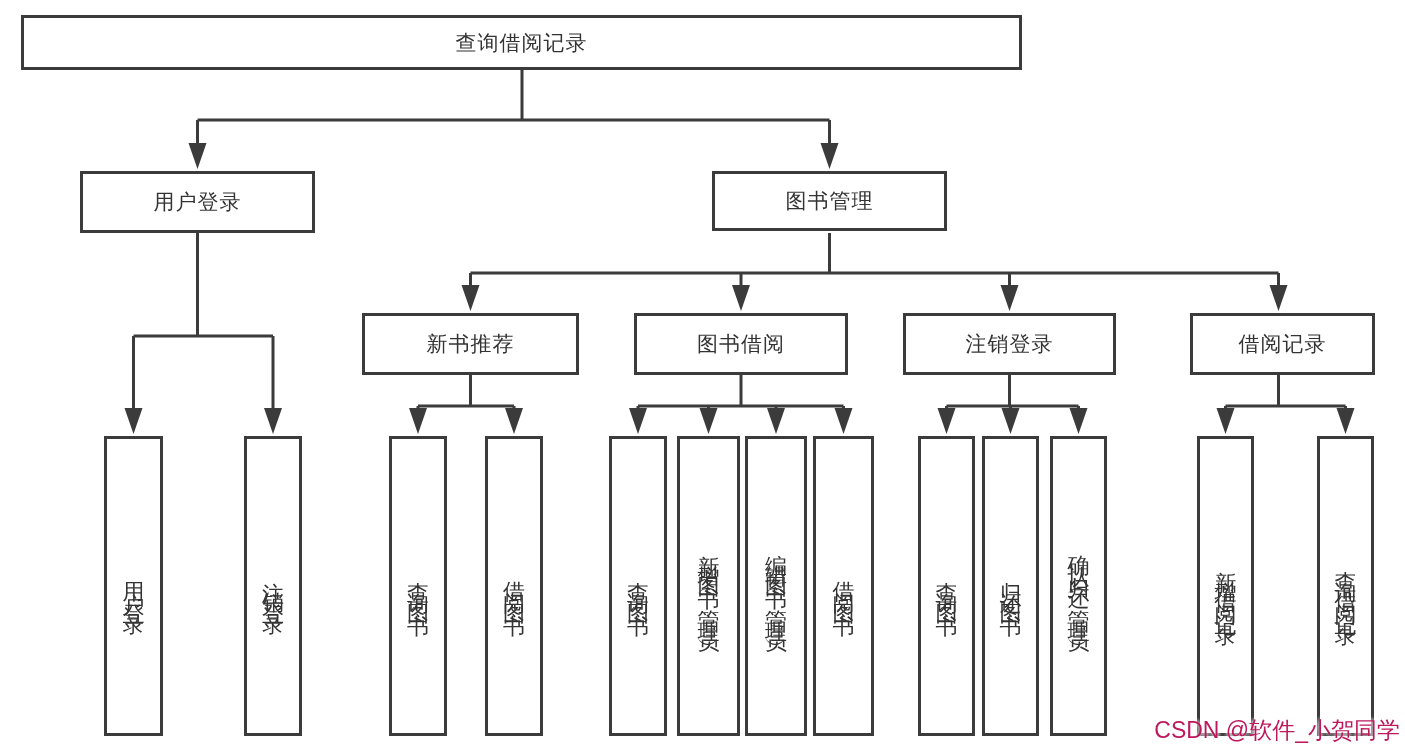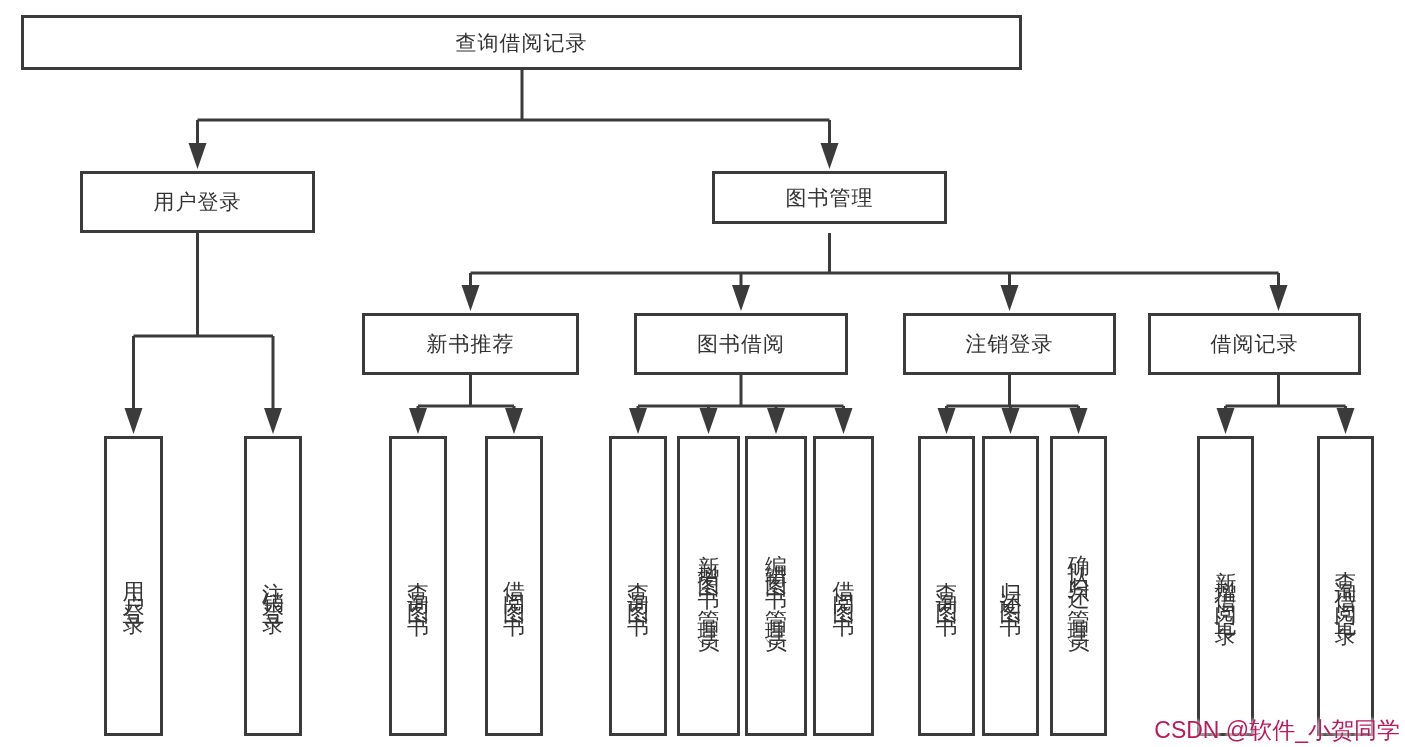--- a/index.html
+++ b/index.html
@@ -101,34 +101,34 @@
     </g>
   </svg>
 
   <div class="box" style="left:21px; top:15px; width:1001px; height:55px">
     <span class="lbl">查询借阅记录</span>
   </div>
 
   <div class="box" style="left:80px; top:171px; width:235px; height:62px">
     <span class="lbl">用户登录</span>
   </div>
-  <div class="box" style="left:712px; top:171px; width:235px; height:53px">
+  <div class="box" style="left:712px; top:171px; width:235px; height:60px">
     <span class="lbl">图书管理</span>
   </div>
 
   <div class="box" style="left:362px; top:313px; width:217px; height:62px">
     <span class="lbl">新书推荐</span>
   </div>
   <div class="box" style="left:634px; top:313px; width:214px; height:62px">
     <span class="lbl">图书借阅</span>
   </div>
   <div class="box" style="left:903px; top:313px; width:213px; height:62px">
     <span class="lbl">注销登录</span>
   </div>
-  <div class="box" style="left:1148px; top:313px; width:213px; height:62px">
+  <div class="box" style="left:1190px; top:313px; width:185px; height:62px">
     <span class="lbl">借阅记录</span>
   </div>
 
   <div class="box v" style="left:104px; top:436px; width:59px; height:300px">
     <span class="lbl">用户登录</span>
   </div>
   <div class="box v" style="left:244px; top:436px; width:58px; height:300px">
     <span class="lbl">注销登录</span>
   </div>
 

